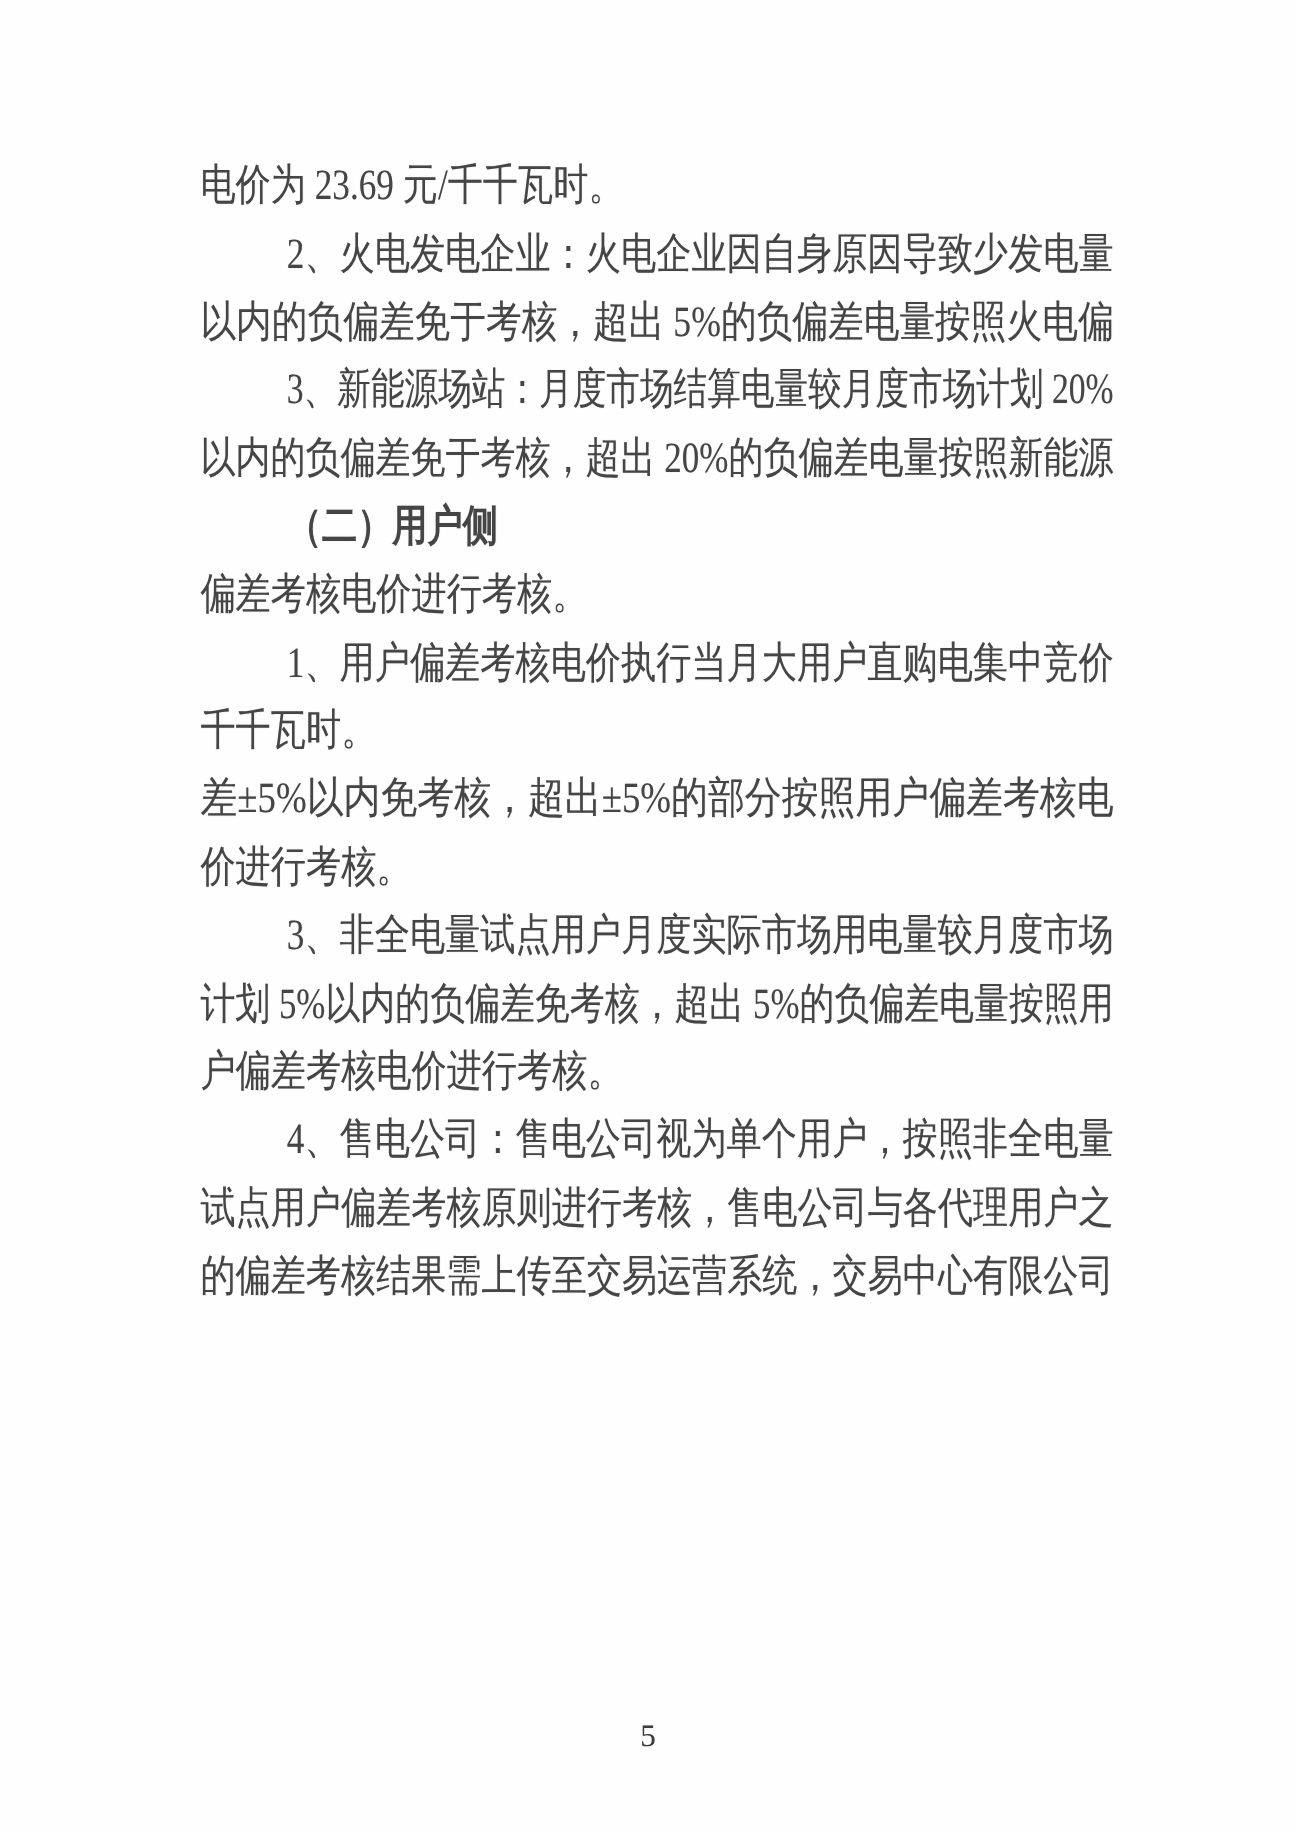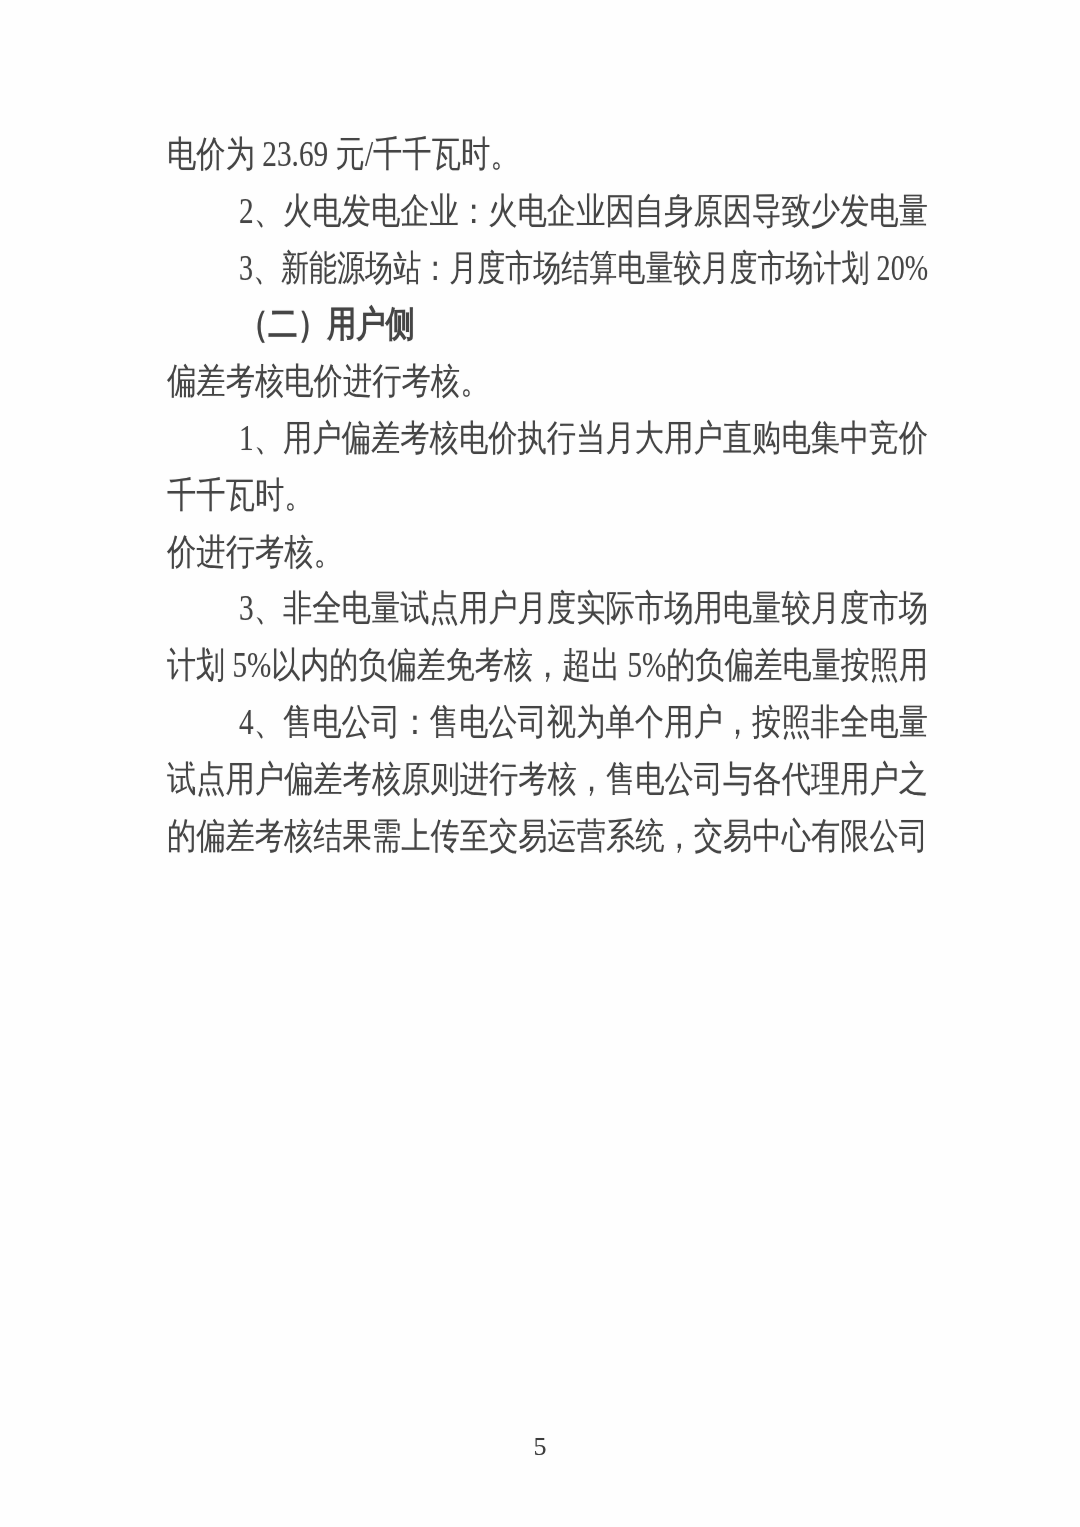--- a/index.html
+++ b/index.html
@@ -51,26 +51,30 @@
     text-shadow: 0 0 1px rgba(90,90,90,0.3);
   }
 </style>
 </head>
 <body>
 
 <div class="page">
   <div class="textblock">
       <div class="line"><span class="lt" style="transform: scaleX(0.814421);">电价为 23.69 元/千千瓦时。</span></div>
       <div class="line"><span class="lt" style="margin-left: 72px; transform: scaleX(0.814421);">2、火电发电企业：火电企业因自身原因导致少发电量</span></div>
+      <div class="line"><span class="lt" style="transform: scaleX(0.826276);">以内的负偏差免于考核，超出 5%的负偏差电量按照火电偏</span></div>
       <div class="line"><span class="lt" style="margin-left: 72px; transform: scaleX(0.778531);">3、新能源场站：月度市场结算电量较月度市场计划 20%</span></div>
+      <div class="line"><span class="lt" style="transform: scaleX(0.810437);">以内的负偏差免于考核，超出 20%的负偏差电量按照新能源</span></div>
       <div class="line bold"><span class="lt" style="margin-left: 72px; transform: scaleX(0.814421);">（二）用户侧</span></div>
       <div class="line"><span class="lt" style="transform: scaleX(0.814421);">偏差考核电价进行考核。</span></div>
       <div class="line"><span class="lt" style="margin-left: 72px; transform: scaleX(0.814421);">1、用户偏差考核电价执行当月大用户直购电集中竞价</span></div>
       <div class="line"><span class="lt" style="transform: scaleX(0.814421);">千千瓦时。</span></div>
+      <div class="line"><span class="lt" style="transform: scaleX(0.853617);">差±5%以内免考核，超出±5%的部分按照用户偏差考核电</span></div>
       <div class="line"><span class="lt" style="transform: scaleX(0.814421);">价进行考核。</span></div>
       <div class="line"><span class="lt" style="margin-left: 72px; transform: scaleX(0.814421);">3、非全电量试点用户月度实际市场用电量较月度市场</span></div>
       <div class="line"><span class="lt" style="transform: scaleX(0.807869);">计划 5%以内的负偏差免考核，超出 5%的负偏差电量按照用</span></div>
+      <div class="line"><span class="lt" style="transform: scaleX(0.814421);">户偏差考核电价进行考核。</span></div>
       <div class="line"><span class="lt" style="margin-left: 72px; transform: scaleX(0.814421);">4、售电公司：售电公司视为单个用户，按照非全电量</span></div>
       <div class="line"><span class="lt" style="transform: scaleX(0.813034);">试点用户偏差考核原则进行考核，售电公司与各代理用户之</span></div>
       <div class="line"><span class="lt" style="transform: scaleX(0.813034);">的偏差考核结果需上传至交易运营系统，交易中心有限公司</span></div>
     </div>
   <div class="pagenum">5</div>
 </div>
 
 </body></html>

